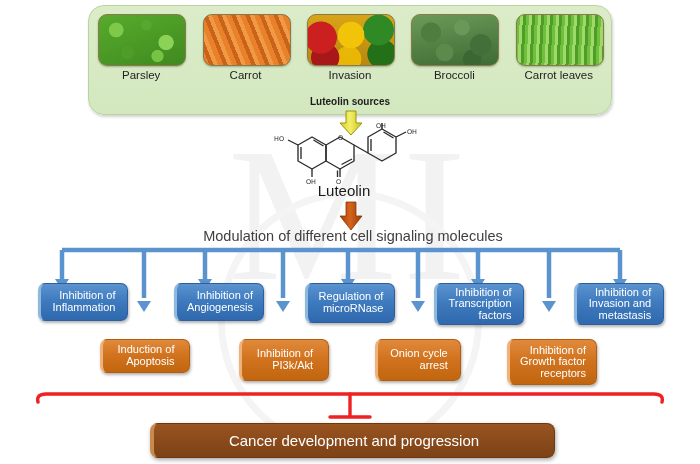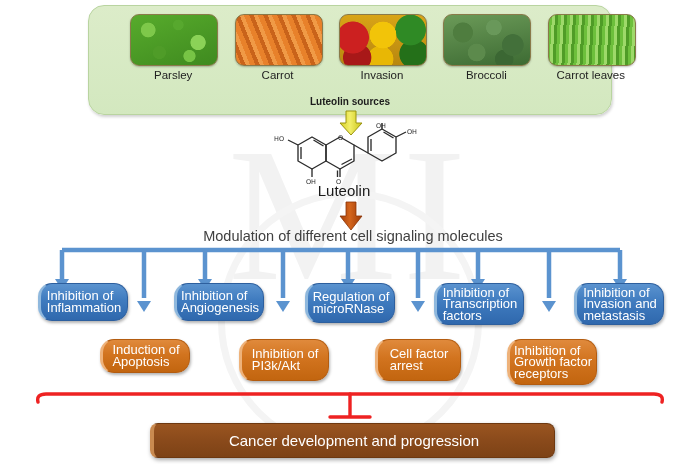--- a/index.html
+++ b/index.html
@@ -27,21 +27,21 @@
 
   
   .sources-panel{
     position:absolute;left:88px;top:5px;width:522px;height:108px;
     background:linear-gradient(180deg,#dcecc9 0%,#d3e8bf 100%);
     border:1.5px solid #b9d4a0;border-radius:16px;
     box-shadow:1px 2px 3px rgba(0,0,0,.18);
     z-index:2;
   }
   .veg-row{position:absolute;left:0;top:8px;width:522px;height:72px;
-    display:flex;justify-content:space-around;align-items:flex-start;padding-left:32px;}
+    display:flex;justify-content:space-around;align-items:flex-start;}
   .veg{width:86px;text-align:center;}
   .veg-thumb{
     width:86px;height:50px;border-radius:9px;
     border:1px solid #8a7a4a;
     box-shadow:0 1px 2px rgba(0,0,0,.25);
     overflow:hidden;position:relative;
   }
   .veg-label{font-size:11.5px;color:#222;margin-top:3px;
     font-family:"Liberation Sans", sans-serif;}
   .sources-title{
@@ -92,24 +92,24 @@
 
   
   .modulation-title{
     position:absolute;left:3px;top:228px;width:700px;text-align:center;
     font-size:14.5px;color:#404040;z-index:3;
   }
   .bus{position:absolute;left:0;top:246px;width:700px;height:52px;z-index:2;}
 
   
   .node{
-    position:absolute;border-radius:14px;
+    position:absolute;border-radius:7px;
     display:flex;align-items:center;justify-content:center;
-    text-align:left;color:#ffffff;
-    font-size:13px;line-height:11.6px;
+    text-align:right;color:#ffffff;
+    font-size:11px;line-height:11.6px;
     box-shadow:1px 2px 3px rgba(0,0,0,.3);
     z-index:4;padding:0 3px;box-sizing:border-box;
   }
   .node.blue{
     background:linear-gradient(180deg,#5b93cf 0%,#3f7bbf 45%,#2f68ad 100%);
     border:1px solid #2d5f9e;
     border-left:3px solid #8fb8dd;
   }
   .node.orange{
     background:linear-gradient(180deg,#e08a3c 0%,#d2741f 45%,#c2650f 100%);
@@ -302,21 +302,21 @@
   </div>
 
   <div class="node orange" style="left:239px;top:339px;width:90px;height:42px;">
     <span>
       <span>Inhibition of</span><br><span>PI3k/Akt</span>
     </span>
   </div>
 
   <div class="node orange" style="left:375px;top:339px;width:86px;height:42px;">
     <span>
-      <span>Cell factor</span><br><span>arrest</span>
+      <span>Onion cycle</span><br><span>arrest</span>
     </span>
   </div>
 
   <div class="node orange" style="left:507px;top:339px;width:90px;height:46px;">
     <span>
       <span>Inhibition of</span><br><span>Growth factor</span><br><span>receptors</span>
     </span>
   </div>
 
   <svg class="redline" width="700" height="40" viewBox="0 0 700 40">

